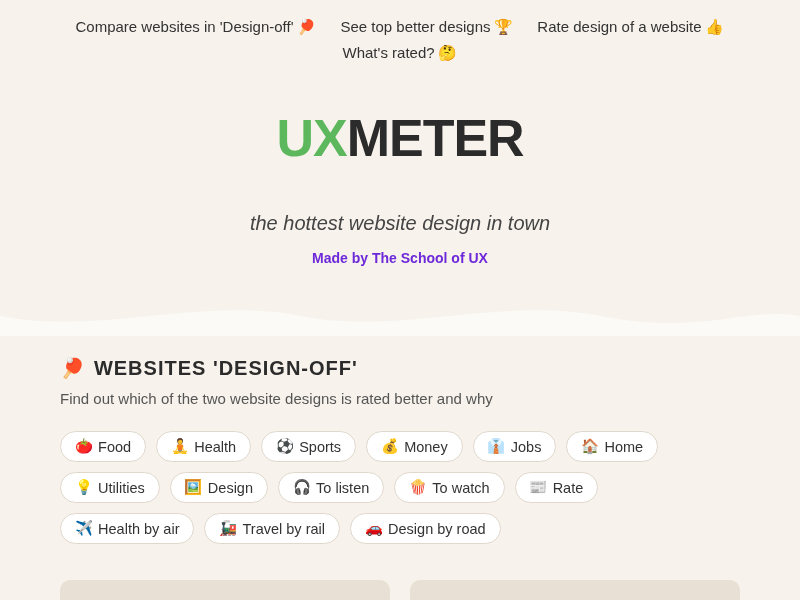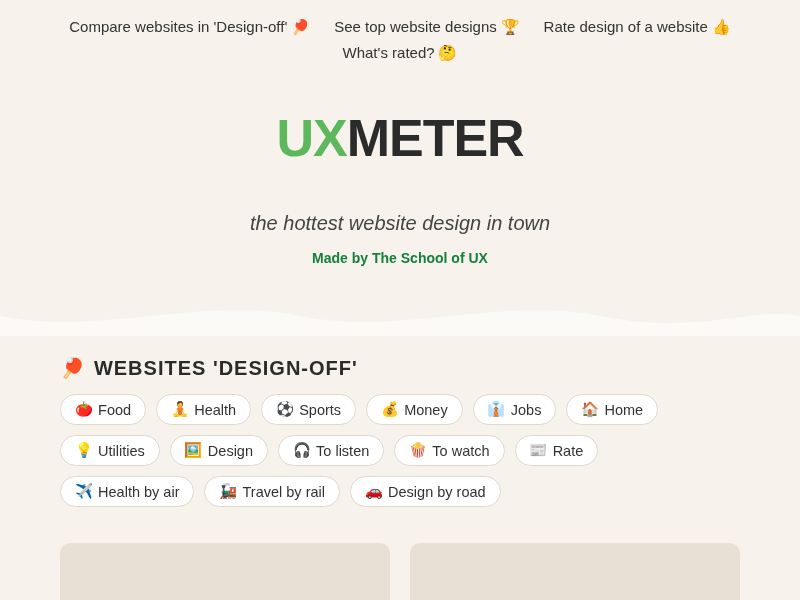--- a/index.html
+++ b/index.html
@@ -47,21 +47,21 @@
       font-size: 20px;
       color: #444;
       line-height: 1.45;
       margin-bottom: 12px;
     }
     .hero-made-by {
       font-size: 14px;
       color: #666;
     }
     .hero-made-by span {
-      color: #15803d;
+      color: #6d28d9;
       font-weight: 600;
       text-align: center;
     }
 
     
     .section {
       padding: 20px 60px 10px;
     }
     .section-heading {
       font-size: 20px;
@@ -120,21 +120,21 @@
       height: 80px;
       background: #e8e0d4;
       border-radius: 10px;
     }
   </style>
 </head>
 <body>
 
 <nav class="top-nav">
 <a>Compare websites in 'Design-off' 🏓</a>
-    <a>See top website designs 🏆</a>
+    <a>See top better designs 🏆</a>
     <a>Rate design of a website 👍</a>
     <a>What's rated? 🤔</a>
   </nav>
 
 <section class="hero">
   <div class="hero-logo">
     <span class="logo-ux">UX</span><span class="logo-meter">METER</span>
   </div>
   <div class="hero-tagline">
     <br>
@@ -149,20 +149,21 @@
   <svg viewBox="0 0 800 40" xmlns="http://www.w3.org/2000/svg" width="800" height="40" preserveAspectRatio="none">
     <path d="M0,20 C100,40 200,0 300,20 C400,40 500,0 600,20 C700,40 750,10 800,20 L800,40 L0,40 Z" fill="#fff" opacity="0.6"></path>
   </svg>
 </div>
 
 <section class="section">
   <div class="section-heading">
     <span>🏓</span>
     <span>WEBSITES 'DESIGN-OFF'</span>
   </div>
+  <div class="section-subtext">Find out which of the two website designs is rated better and why</div>
   <div class="tags-container">
   <button class="tag">
         <span>🍅</span>
         <span>Food</span>
       </button>
       <button class="tag">
         <span>🧘</span>
         <span>Health</span>
       </button>
       <button class="tag">

